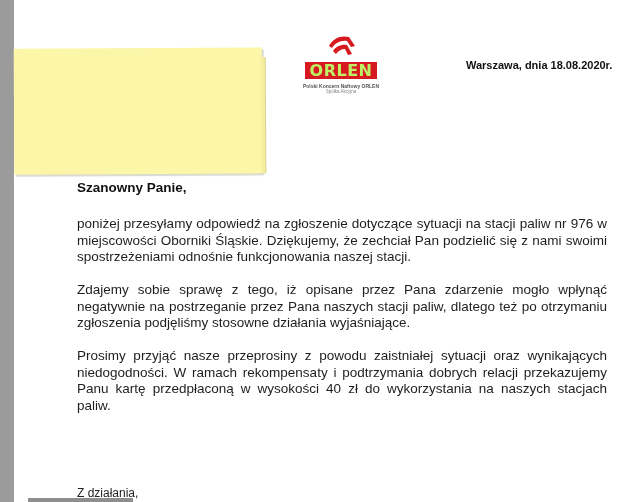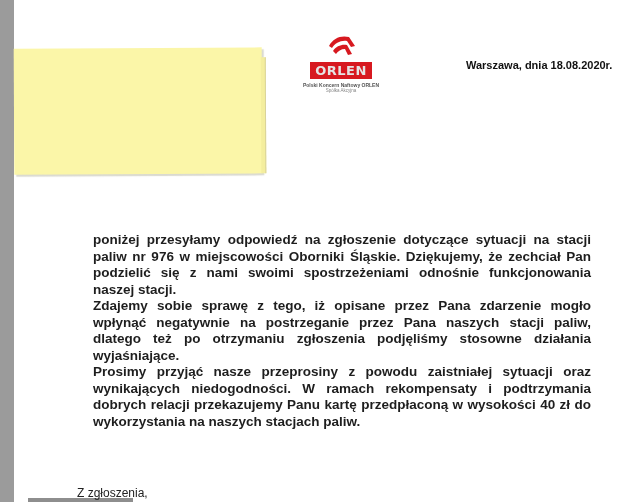--- a/index.html
+++ b/index.html
@@ -66,24 +66,24 @@
       width: 40px;
       height: 28px;
     }
     .logo-box {
       display: inline-block;
       margin-top: 2px;
       background: #d71920;
       padding: 2px 5px 2px 5px;
     }
     .logo-box span {
-      color: #e5e5e5;
+      color: #bef264;
       font-family: "DejaVu Sans", sans-serif;
       font-weight: bold;
-      font-size: 13px;
+      font-size: 16px;
       letter-spacing: 0.5px;
       display: block;
       line-height: 13px;
     }
     .logo-line1 {
       font-family: "Liberation Sans", sans-serif;
       font-size: 5px;
       font-weight: bold;
       color: #555;
       margin-top: 3px;
@@ -116,22 +116,21 @@
     .body {
       position: absolute;
       left: 77px;
       width: 530px;
       font-size: 13.5px;
       line-height: 16.5px;
       text-align: justify;
       color: #1e1e1e;
     }
     .body p {
-      margin: 16px;
-      font-weight: bold;
+      margin: 0;
     }
     .p1 { top: 216px; }
     .p2 { top: 282px; }
     .p3 { top: 348px; }
     .p4 { top: 431px; }
     .closing {
       position: absolute;
       left: 77px;
       top: 486px;
       font-size: 12px;
@@ -156,25 +155,26 @@
     </svg>
     <div class="logo-box">
       <span>ORLEN</span>
     </div>
     <div class="logo-line1">Polski Koncern Naftowy ORLEN</div>
     <div class="logo-line2">Spółka Akcyjna</div>
   </div>
 
   <div class="place-date">Warszawa, dnia 18.08.2020r.</div>
 
+  <div class="salutation">Szanowny Panie,</div>
 
   <div class="body p1">
     <p>poniżej przesyłamy odpowiedź na zgłoszenie dotyczące sytuacji na stacji paliw nr 976 w miejscowości Oborniki Śląskie. Dziękujemy, że zechciał Pan podzielić się z nami swoimi spostrzeżeniami odnośnie funkcjonowania naszej stacji.</p>
   </div>
   <div class="body p2">
     <p>Zdajemy sobie sprawę z tego, iż opisane przez Pana zdarzenie mogło wpłynąć negatywnie na postrzeganie przez Pana naszych stacji paliw, dlatego też po otrzymaniu zgłoszenia podjęliśmy stosowne działania wyjaśniające.</p>
   </div>
   <div class="body p3">
     <p>Prosimy przyjąć nasze przeprosiny z powodu zaistniałej sytuacji oraz wynikających niedogodności. W ramach rekompensaty i podtrzymania dobrych relacji przekazujemy Panu kartę przedpłaconą w wysokości 40 zł do wykorzystania na naszych stacjach paliw.</p>
   </div>
 
-  <div class="closing">Z zgłoszenia,</div>
+  <div class="closing">Z działania,</div>
 </div>
 
 </body></html>

